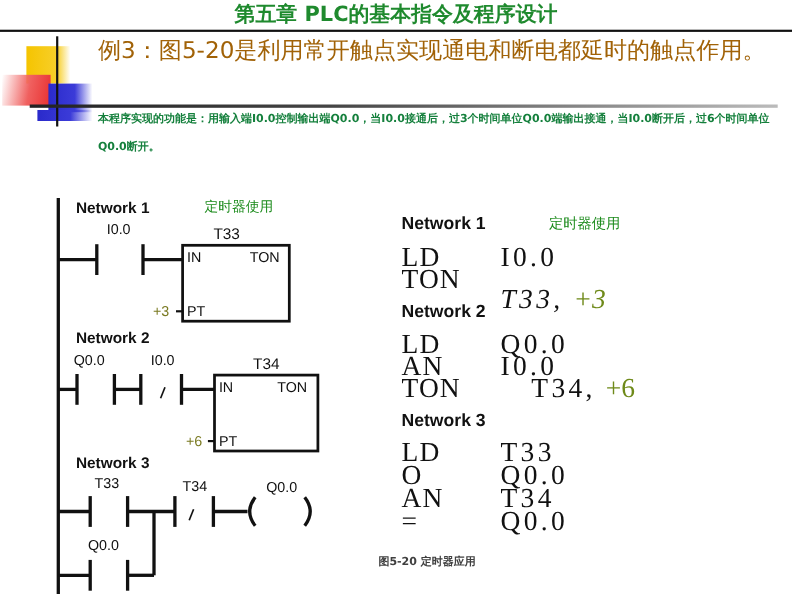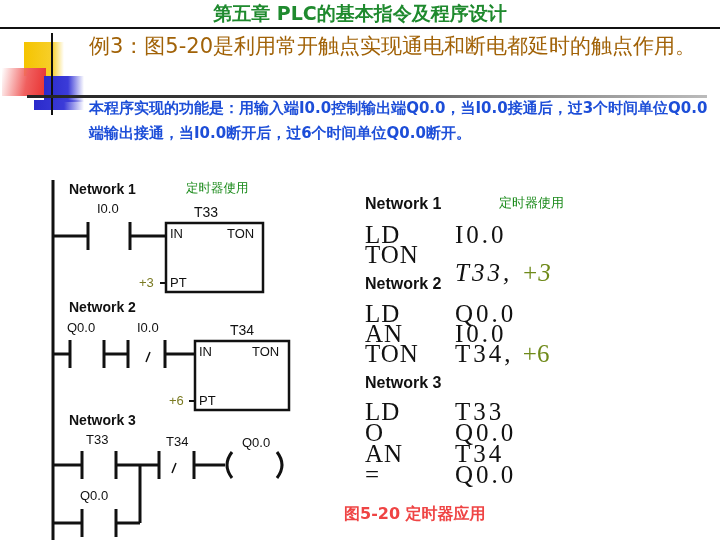--- a/index.html
+++ b/index.html
@@ -28,41 +28,41 @@
   .deco-vline { position: absolute; left: 51px; top: 33px; width: 2px; height: 82px; background: #111; }
   .deco-hline { position: absolute; left: 27px; top: 95px; width: 680px; height: 3px;
     background: linear-gradient(90deg, #222 0%, #444 40%, #bbb 100%); }
 
   .heading {
     position: absolute; left: 89px; top: 32px; width: 620px;
     font-size: 21px; line-height: 29px; color: #a16207; font-family: "DejaVu Sans", sans-serif;
   }
   .desc {
     position: absolute; left: 89px; top: 96px; width: 620px;
-    font-size: 15px; line-height: 25px; color: #1d4ed8; font-weight: bold;
+    font-size: 10px; line-height: 25px; color: #15803d; font-weight: bold;
     font-family: "DejaVu Sans", sans-serif;
   }
 
   
   .ladder { position: absolute; left: 0; top: 0; width: 720px; height: 540px; pointer-events: none; }
   .ladder svg { position: absolute; left: 0; top: 0; }
   .lbl { position: absolute; font-family: "Liberation Sans", sans-serif; font-size: 13px; color: #111; white-space: nowrap; }
   .net { font-weight: bold; font-size: 14px; }
   .cmt { color: #1a8a1a; font-size: 12.5px; }
   .pt-val { color: #7a7a22; }
 
   
   .stl-net { position: absolute; left: 365px; font-family: "Liberation Sans", sans-serif; font-weight: bold; font-size: 16px; color: #111; }
   .stl-cmt { position: absolute; left: 499px; font-size: 13px; color: #1a8a1a; }
   .stl-op, .stl-arg { position: absolute; font-family: "Liberation Serif", serif; font-size: 25px; color: #111; letter-spacing: 1px; line-height: 20px; }
   .stl-op { left: 365px; }
   .stl-arg { left: 455px; letter-spacing: 3px; }
   .stl-arg .g { color: #6f8a1a; letter-spacing: 0; }
 
-  .caption { position: absolute; left: 344px; top: 504px; font-size: 16px; font-weight: bold; color: #ef4444; font-family: "DejaVu Sans", sans-serif; }
+  .caption { position: absolute; left: 344px; top: 504px; font-size: 10px; font-weight: bold; color: #404040; font-family: "DejaVu Sans", sans-serif; }
   .page-num { position: absolute; left: 702px; top: 464px; font-family: "Liberation Sans", sans-serif; font-size: 12px; color: #222; margin-left: 36px; }
 </style>
 </head>
 <body>
 
 <div class="title">第五章  PLC的基本指令及程序设计</div>
 <div class="title-rule"></div>
 
 <div>
   <div class="deco-yellow"></div>
@@ -153,21 +153,21 @@
   <div class="stl-arg" style="top:225px;">I0.0</div>
   <div class="stl-op" style="top:245px;">TON</div>
   <div class="stl-arg" style="top:263px;font-style:italic;"><span>T33,</span> <span class="g">+3</span></div>
 
   <div class="stl-net" style="top:275px;">Network 2</div>
   <div class="stl-op" style="top:304px;">LD</div>
   <div class="stl-arg" style="top:304px;">Q0.0</div>
   <div class="stl-op" style="top:324px;">AN</div>
   <div class="stl-arg" style="top:324px;">I0.0</div>
   <div class="stl-op" style="top:344px;">TON</div>
-  <div class="stl-arg" style="top:344px;"><span>T34,</span> <span class="g">+6</span></div>
+  <div class="stl-arg" style="top:344px;margin-left:28px;"><span>T34,</span> <span class="g">+6</span></div>
 
   <div class="stl-net" style="top:374px;">Network 3</div>
   <div class="stl-op" style="top:402px;">LD</div>
   <div class="stl-arg" style="top:402px;">T33</div>
   <div class="stl-op" style="top:423px;">O</div>
   <div class="stl-arg" style="top:423px;">Q0.0</div>
   <div class="stl-op" style="top:444px;">AN</div>
   <div class="stl-arg" style="top:444px;">T34</div>
   <div class="stl-op" style="top:465px;">=</div>
   <div class="stl-arg" style="top:465px;">Q0.0</div>

